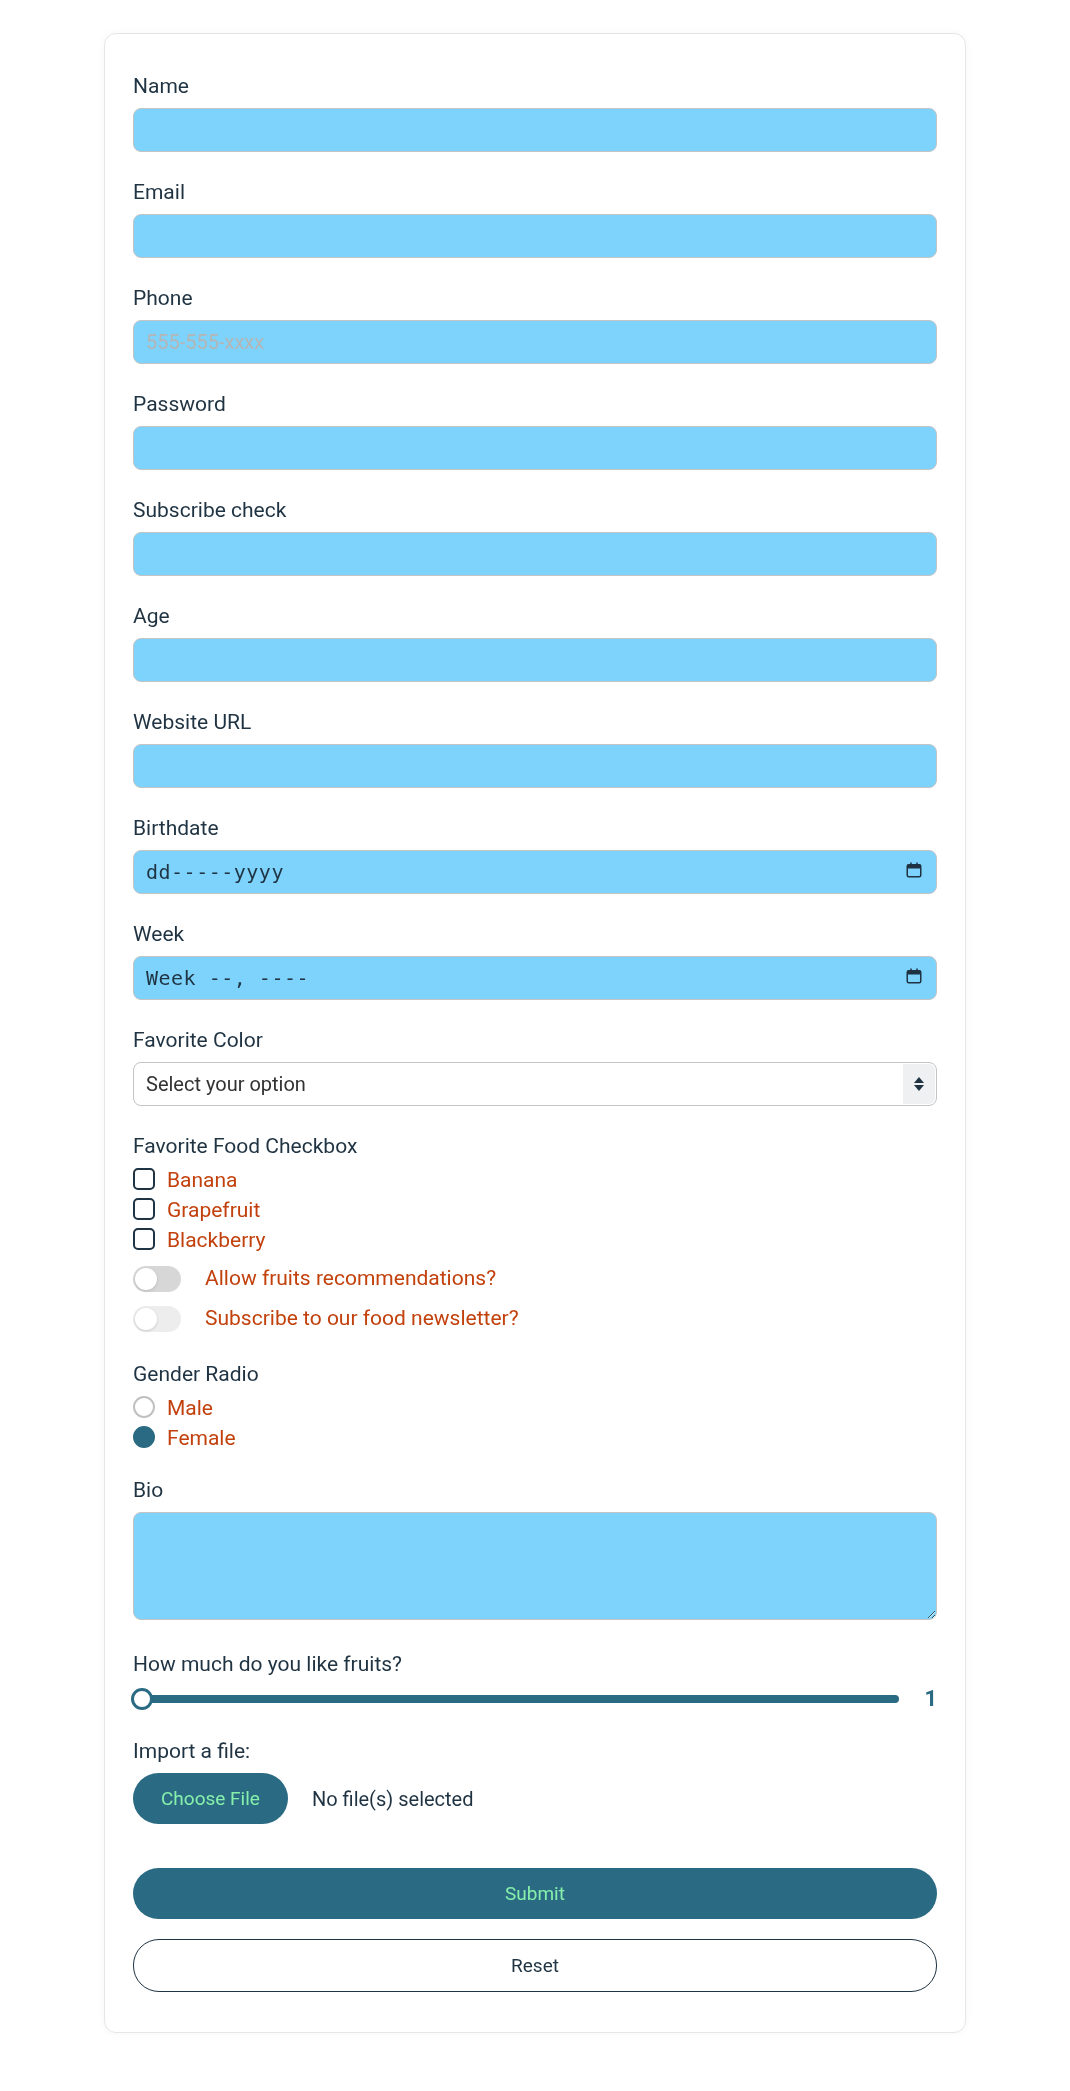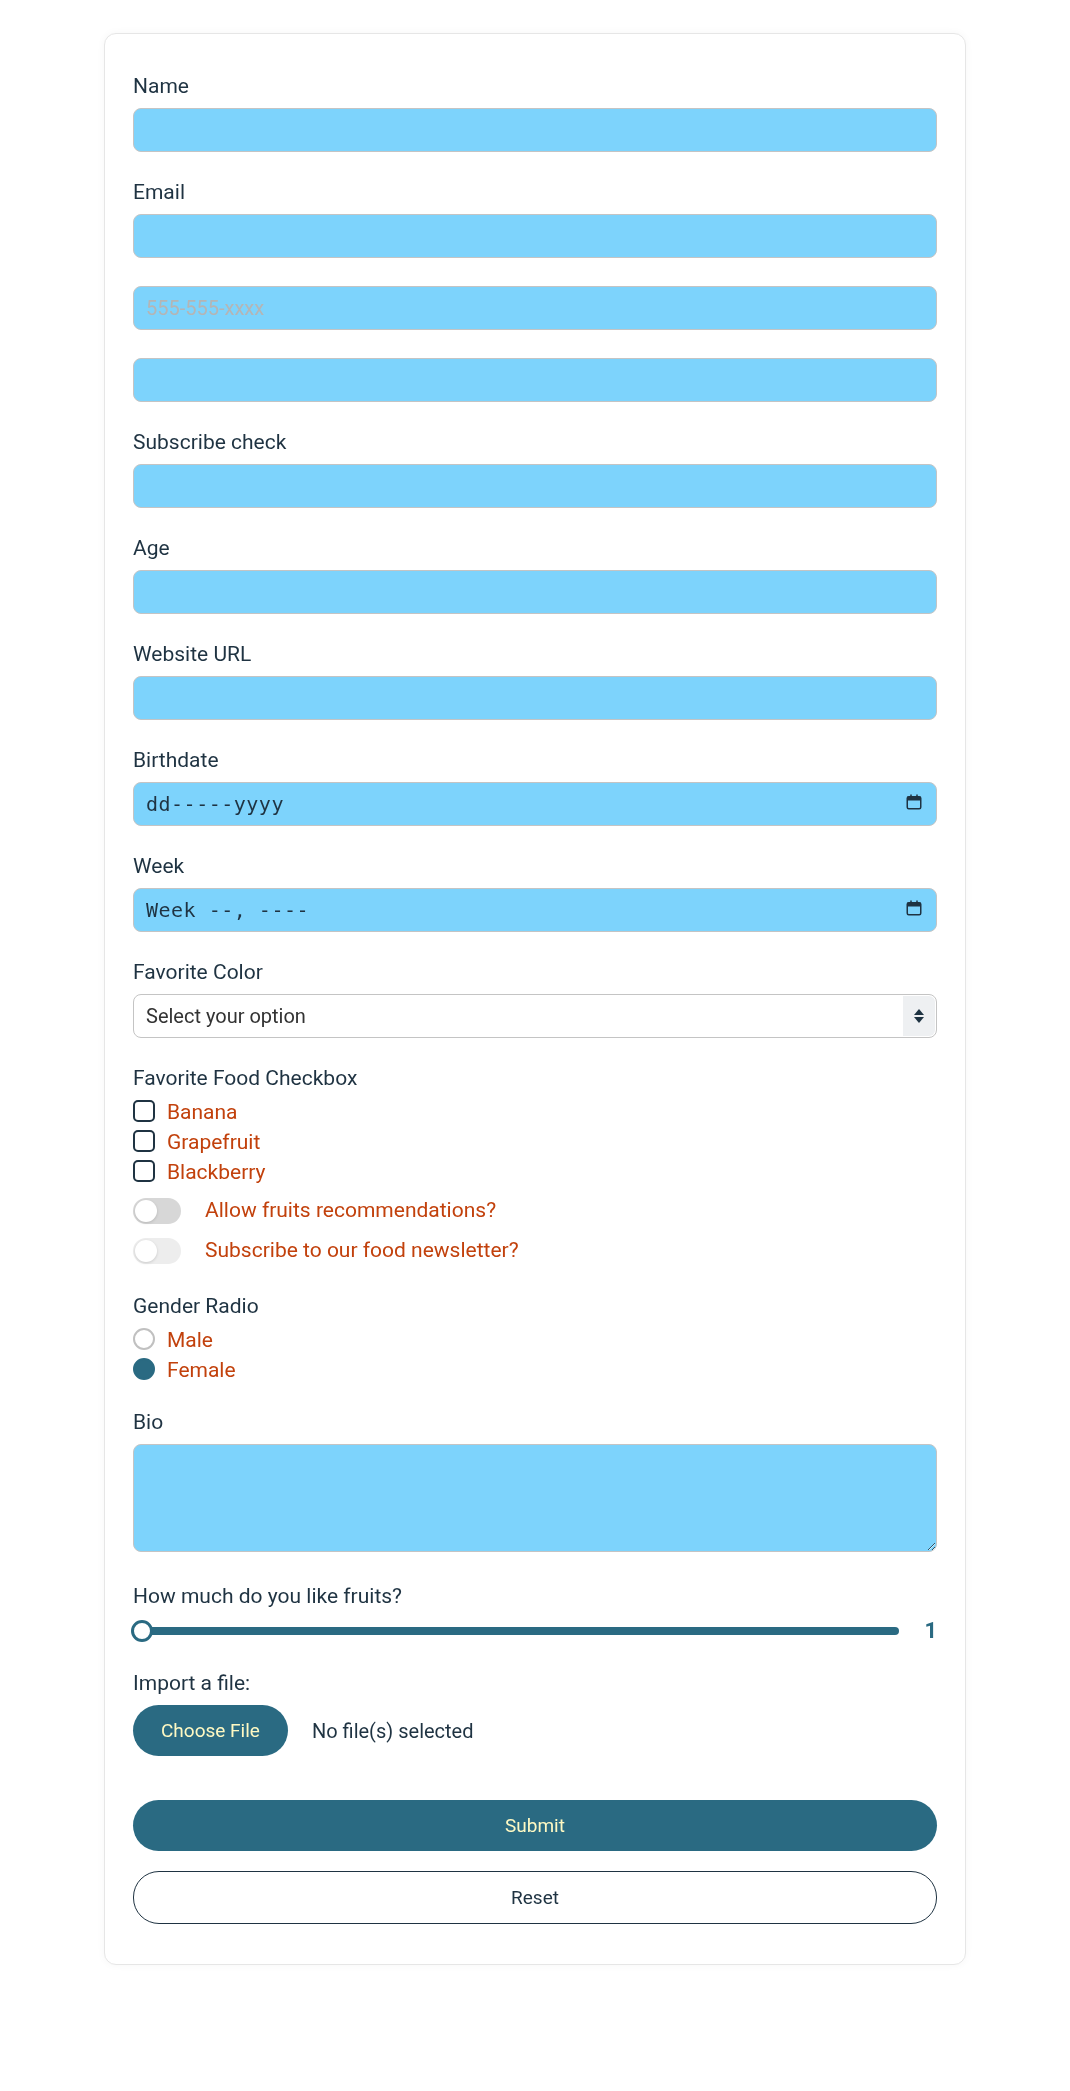--- a/index.html
+++ b/index.html
@@ -195,21 +195,21 @@
   .btn {
     border: none;
     border-radius: 26px;
     padding: 14px 28px;
     font-size: 19px;
     cursor: pointer;
     font-family: inherit;
   }
   .btn-primary {
     background: #2a6a82;
-    color: #fef9c3;
+    color: #86efac;
   }
   .btn-outline {
     background: #ffffff;
     color: #1f3342;
     border: 1.5px solid #1f3342;
   }
   .file-status {
     font-size: 20px;
     color: #1f3342;
   }
@@ -231,24 +231,26 @@
       <label class="field-label">Name</label>
       <input type="text" class="text-input" value="" style="">
     </div>
 
     <div class="field-group">
       <label class="field-label">Email</label>
       <input type="email" class="text-input" value="" style="">
     </div>
 
     <div class="field-group">
+      <label class="field-label">Phone</label>
       <input type="tel" class="text-input" placeholder="555-555-xxxx" style="">
     </div>
 
     <div class="field-group">
+      <label class="field-label">Password</label>
       <input type="password" class="text-input" value="" style="">
     </div>
 
     <div class="field-group">
       <label class="field-label">Subscribe check</label>
       <input type="password" class="text-input" value="" style="">
     </div>
 
     <div class="field-group">
       <label class="field-label">Age</label>

